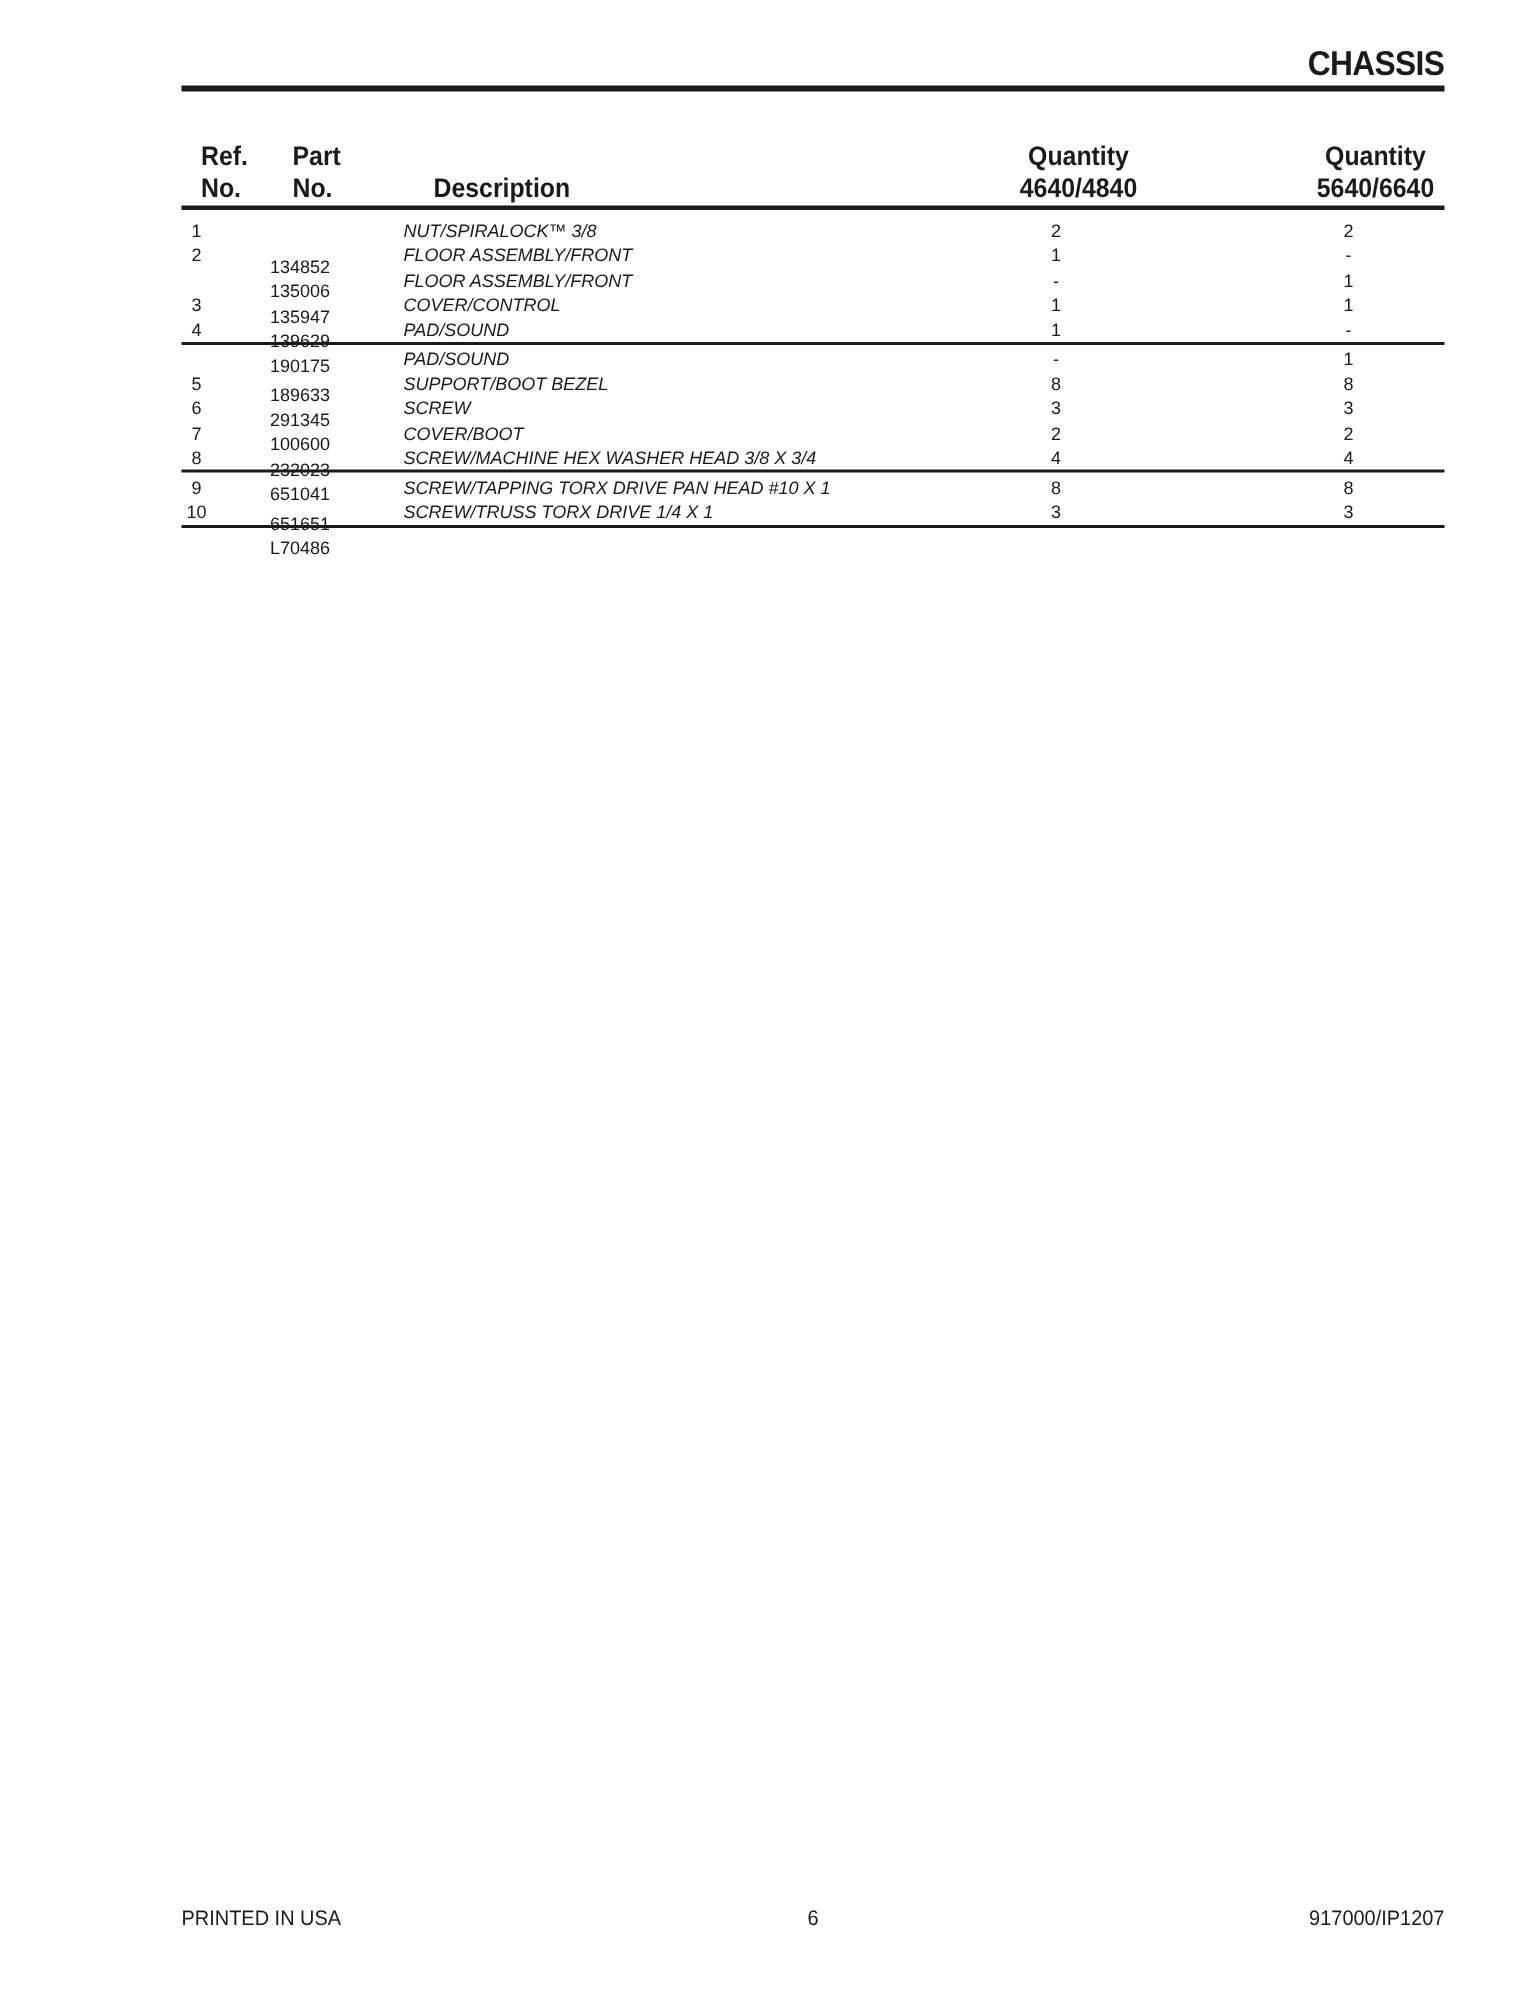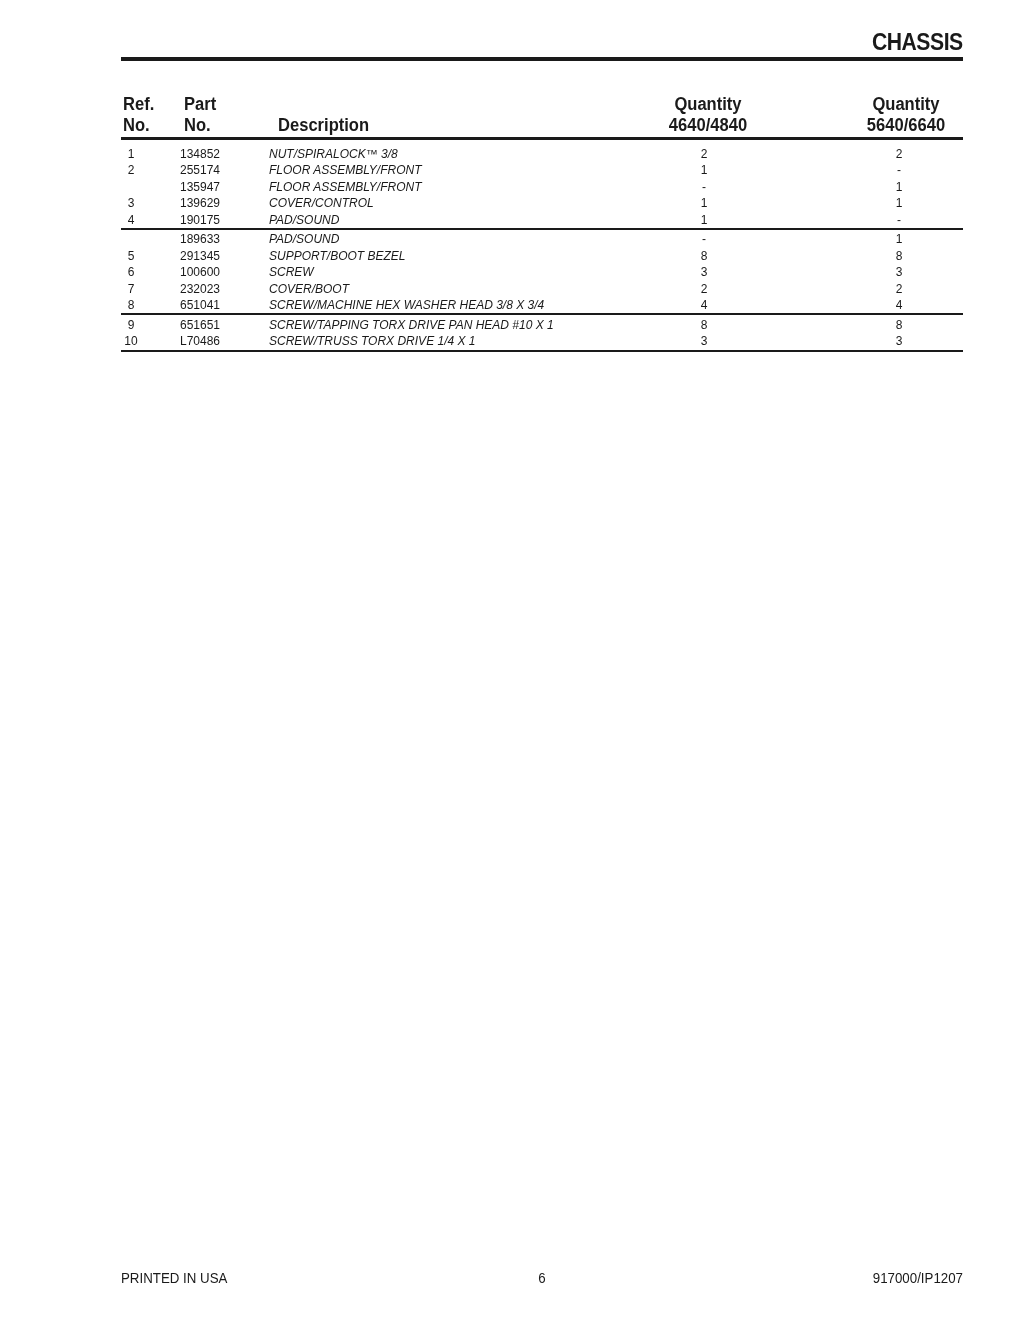--- a/index.html
+++ b/index.html
@@ -28,21 +28,21 @@
     .title-rule {
       position: absolute;
       left: 121px;
       width: 842px;
       top: 57px;
       height: 4px;
       background: #1a1a1a;
     }
     .table-header {
       position: absolute;
-      left: 123px;
+      left: 134px;
       width: 842px;
       top: 94px;
       height: 42px;
       font-weight: bold;
       font-size: 18px;
     }
     .hdr {
       position: absolute;
       line-height: 21px;
       transform: scaleX(0.92);
@@ -75,21 +75,21 @@
     .row.rule-below {
       border-bottom: 2px solid #1a1a1a;
       margin-bottom: 1.5px;
     }
     .cell {
       position: absolute;
       top: 0;
       white-space: nowrap;
     }
     .c-ref { left: 0; width: 20px; text-align: center; }
-    .c-part { left: 59px; }
+    .c-part { left: 59px; margin-top: 24px; }
     .c-desc { left: 148px; font-style: italic; }
     .c-q1 { left: 563px; width: 40px; text-align: center; }
     .c-q2 { left: 758px; width: 40px; text-align: center; }
     .footer {
       position: absolute;
       left: 121px;
       width: 842px;
       top: 1270px;
       font-size: 14px;
       height: 18px;
@@ -134,21 +134,21 @@
 <div class="rows">
   <div class="row">
     <span class="cell c-ref">1</span>
     <span class="cell c-part">134852</span>
     <span class="cell c-desc">NUT/SPIRALOCK™ 3/8</span>
     <span class="cell c-q1">2</span>
     <span class="cell c-q2">2</span>
   </div>
   <div class="row">
     <span class="cell c-ref">2</span>
-    <span class="cell c-part">255174</span>
+    <span class="cell c-part">135006</span>
     <span class="cell c-desc">FLOOR ASSEMBLY/FRONT</span>
     <span class="cell c-q1">1</span>
     <span class="cell c-q2">-</span>
   </div>
   <div class="row">
     <span class="cell c-ref"></span>
     <span class="cell c-part">135947</span>
     <span class="cell c-desc">FLOOR ASSEMBLY/FRONT</span>
     <span class="cell c-q1">-</span>
     <span class="cell c-q2">1</span>

